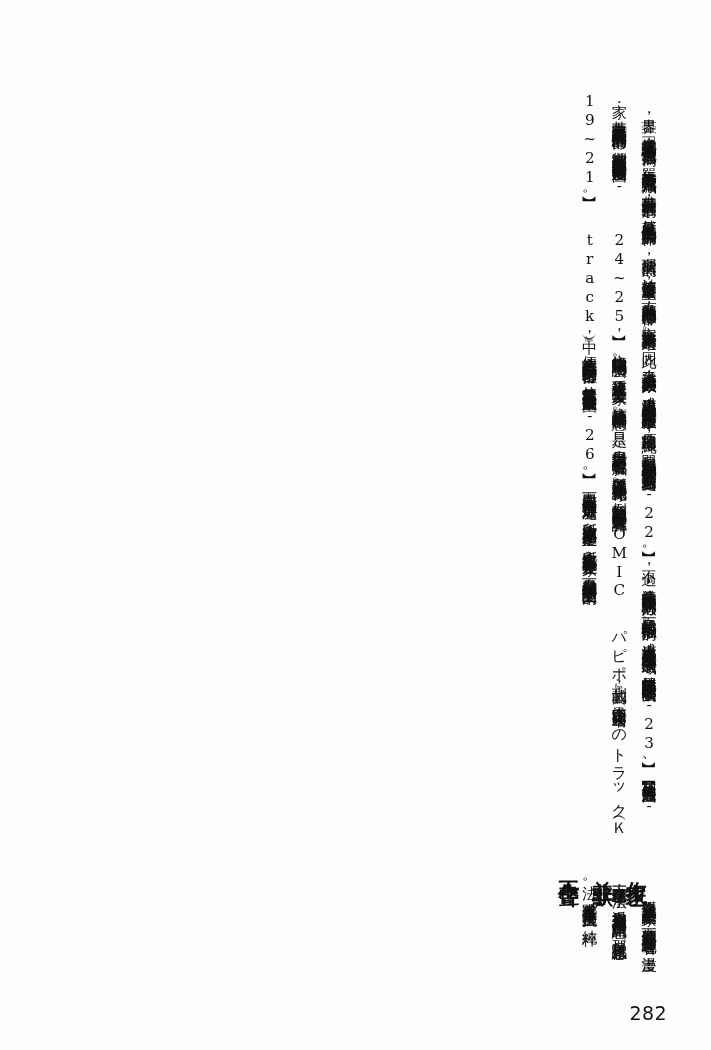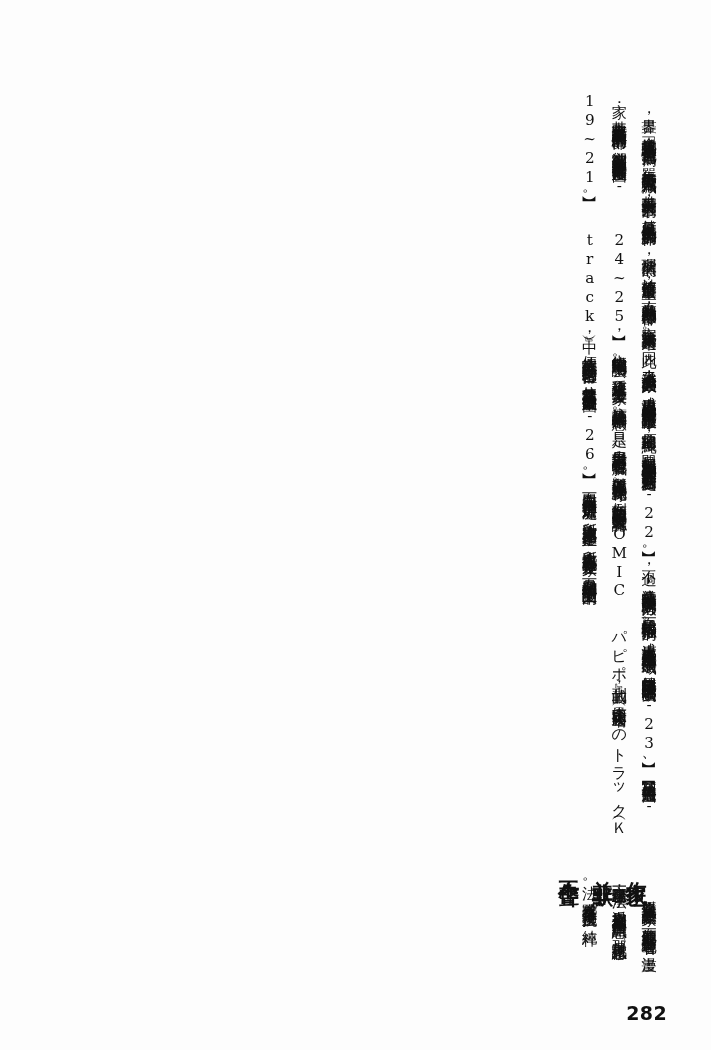--- a/index.html
+++ b/index.html
@@ -66,21 +66,21 @@
 
   .para.tight {
     margin-left: 2px;
   }
 
   .page-number {
     position: absolute;
     right: 44px;
     bottom: 26px;
     font-size: 19px;
-    font-weight: bold;
+    font-weight: normal;
     font-family: "DejaVu Sans", "Liberation Sans", sans-serif;
     letter-spacing: 0.02em;
     color: #111;
   }
 </style>
 </head>
 <body>
 
 <div class="page">
 

